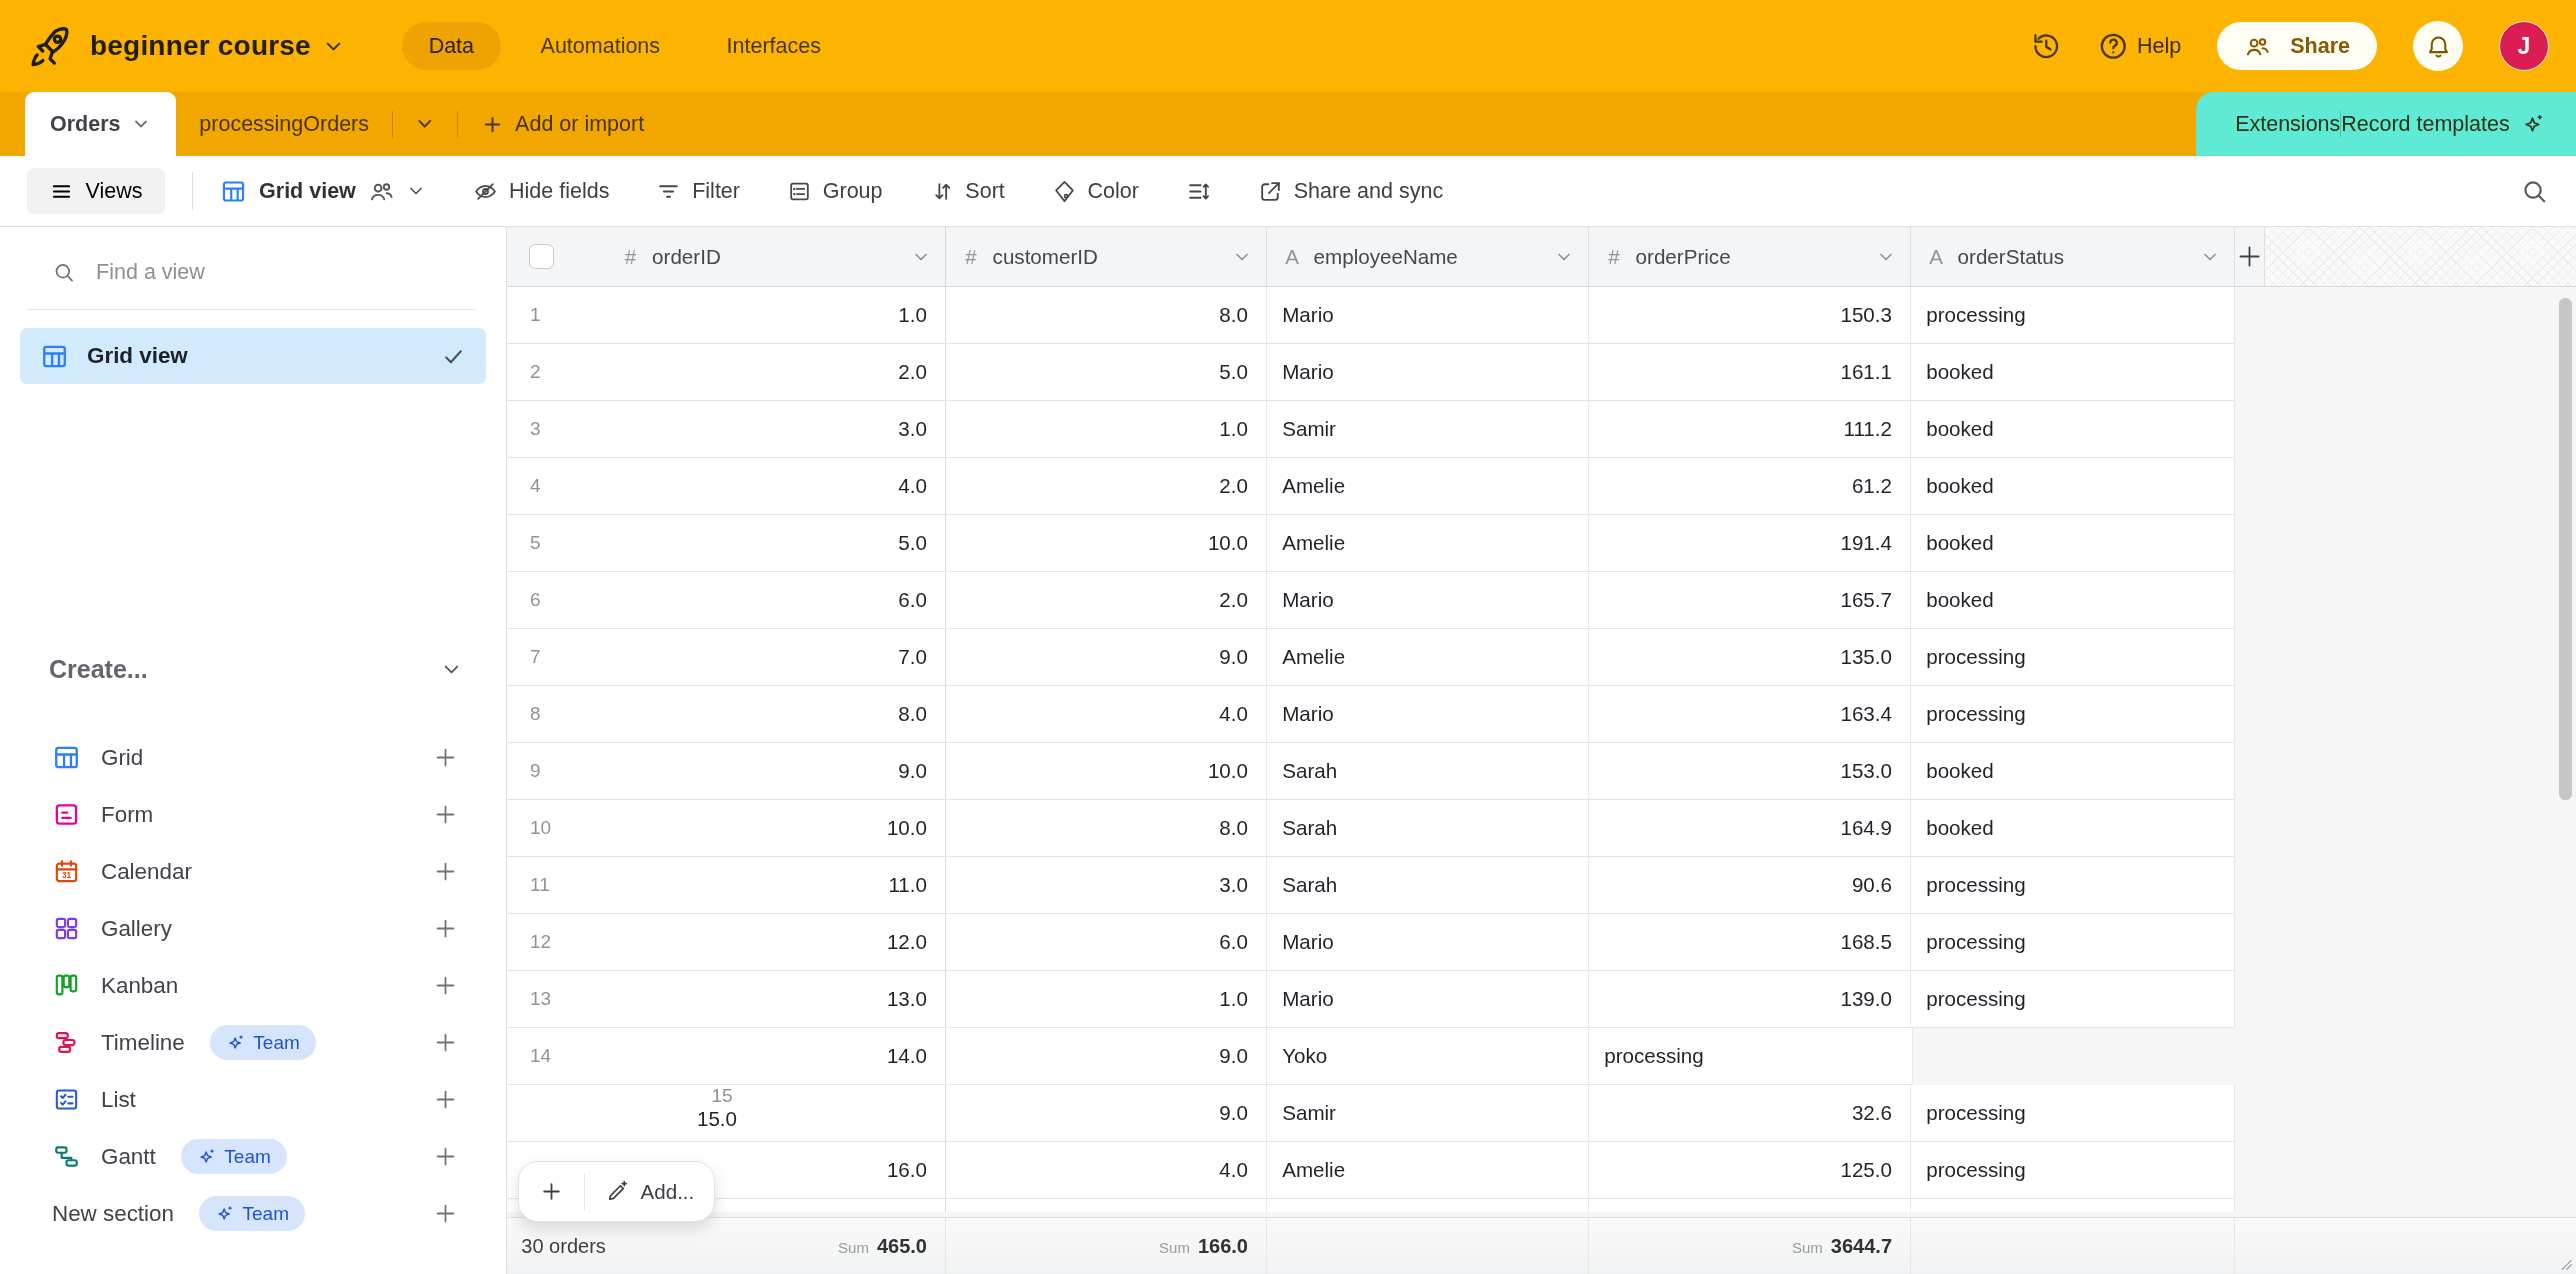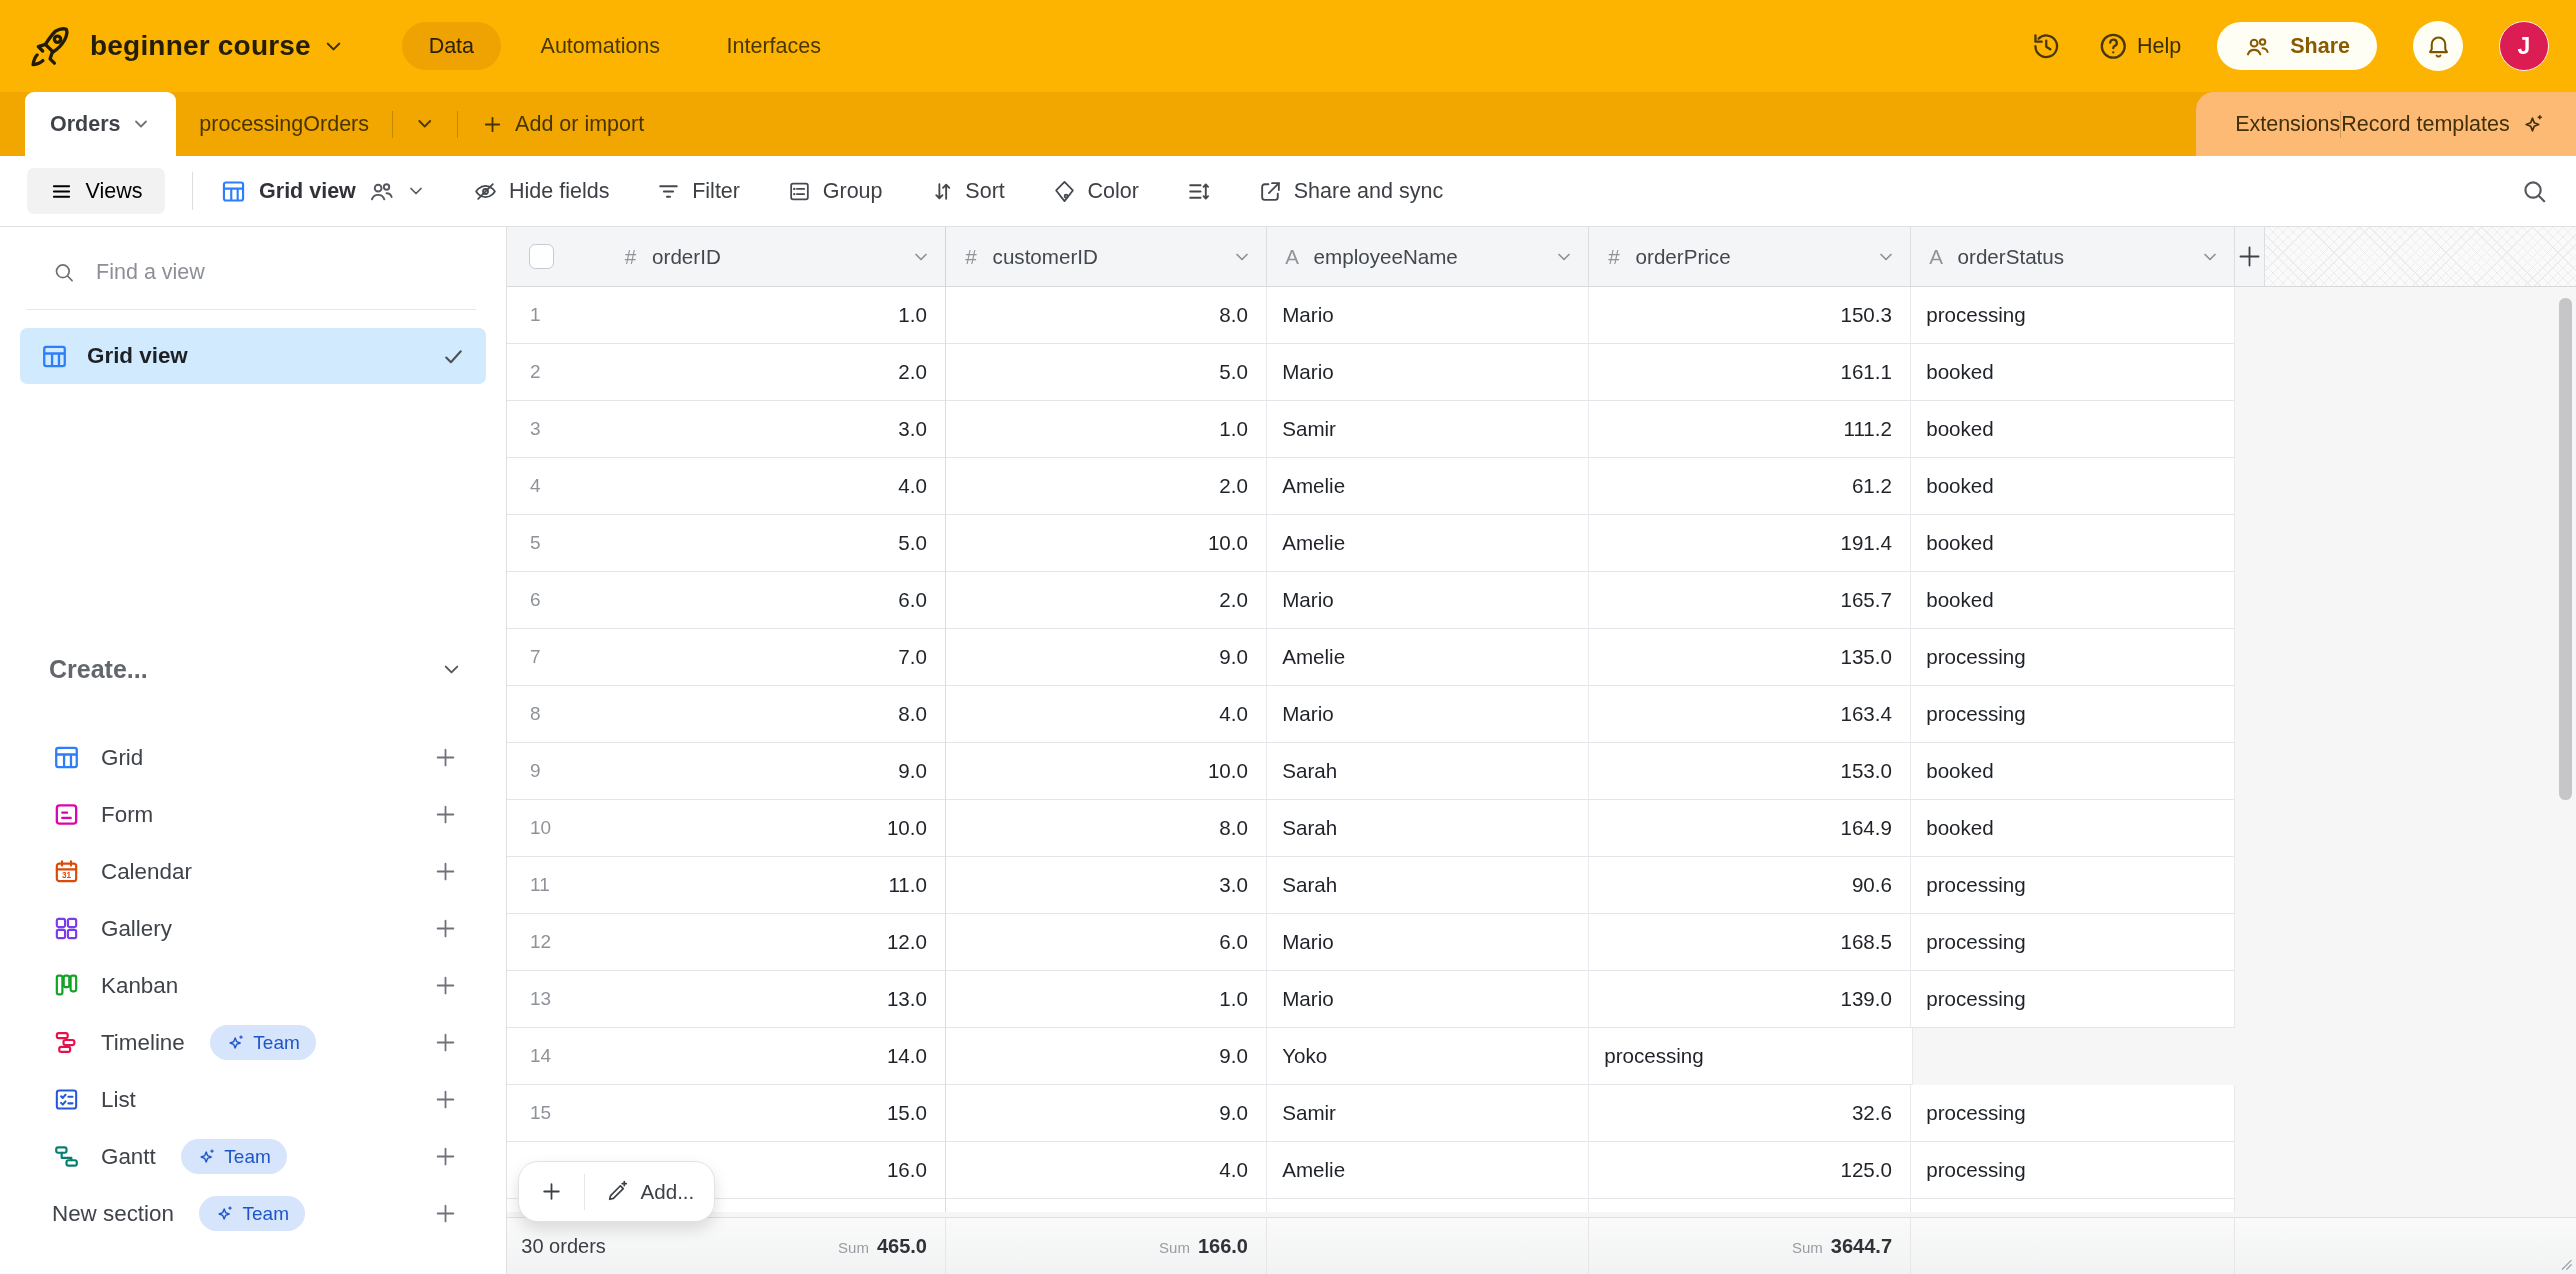--- a/index.html
+++ b/index.html
@@ -27,21 +27,21 @@
   .tab-left{display:flex;align-items:stretch;padding-left:25px;}
   .table-tab{display:flex;align-items:center;gap:10.8px;font-size:21.5px;padding:0 25px;}
   .table-tab.active{background:#fff;border-radius:9px 9px 0 0;font-weight:600;color:#3f4249;}
   .table-tab .tabchev{width:20px;height:20px;color:#6f747b;}
   .tab-plain{display:flex;align-items:center;font-size:21.5px;padding:0 23px;color:rgba(40,30,0,.85);}
   .vdiv{width:0.9px;height:27px;background:rgba(60,40,0,.25);align-self:center;}
   .tab-chev-btn{display:flex;align-items:center;padding:0 21.5px;color:rgba(40,30,0,.8);}
   .tab-chev-btn svg{width:21.5px;height:21.5px;}
   .addimport{display:flex;align-items:center;gap:10.8px;font-size:21.5px;padding:0 23px;color:rgba(40,30,0,.85);}
   .addimport svg{width:23px;height:23px;}
-  .tab-right{margin-left:auto;background:#fdba74;border-radius:18px 0 0 0;display:flex;align-items:center;padding:0 30.5px 0 39px;font-size:21.5px;color:rgba(45,33,0,.9);}
+  .tab-right{margin-left:auto;background:#5eead4;border-radius:18px 0 0 0;display:flex;align-items:center;padding:0 30.5px 0 39px;font-size:21.5px;color:rgba(45,33,0,.9);}
   .tab-right .vdiv{background:rgba(60,40,0,.22);}
   .rt-item{display:flex;align-items:center;gap:10.8px;}
   .rt-item svg{width:25px;height:25px;}
 
   
   .toolbar{position:absolute;left:0;top:156px;width:100%;height:71px;background:#fff;border-bottom:0.9px solid #e0e0e0;display:flex;align-items:center;padding:0 27px;box-sizing:border-box;color:#3d4045;}
   .views-btn{display:flex;align-items:center;gap:12.5px;background:#f2f2f2;border-radius:7.2px;padding:10.8px 23px;font-size:21.5px;font-weight:500;color:#000000;}
   .views-btn svg{width:23px;height:23px;}
   .tb-div{width:0.9px;height:38px;background:#ddd;margin:0 27px;}
   .gridview-group{display:flex;align-items:center;gap:11.7px;margin-right:47px;}
@@ -731,21 +731,21 @@
             <span class="cval num">9.0</span>
           </div>
           <div class="tcell" style="width: 322px;">
             <span class="cval txt">Yoko</span>
           </div>
           <div class="tcell" style="width: 324px;">
             <span class="cval txt">processing</span>
           </div>
         </div>
         <div class="trow">
-          <div class="tcell first" style="width: 439px;">
+          <div class="tcell first" style="width: 439px; flex-direction: column;">
             <span class="rownum">15</span>
             <span class="cval num">15.0</span>
           </div>
           <div class="tcell" style="width: 321px;">
             <span class="cval num">9.0</span>
           </div>
           <div class="tcell" style="width: 322px;">
             <span class="cval txt">Samir</span>
           </div>
           <div class="tcell" style="width: 322px;">

